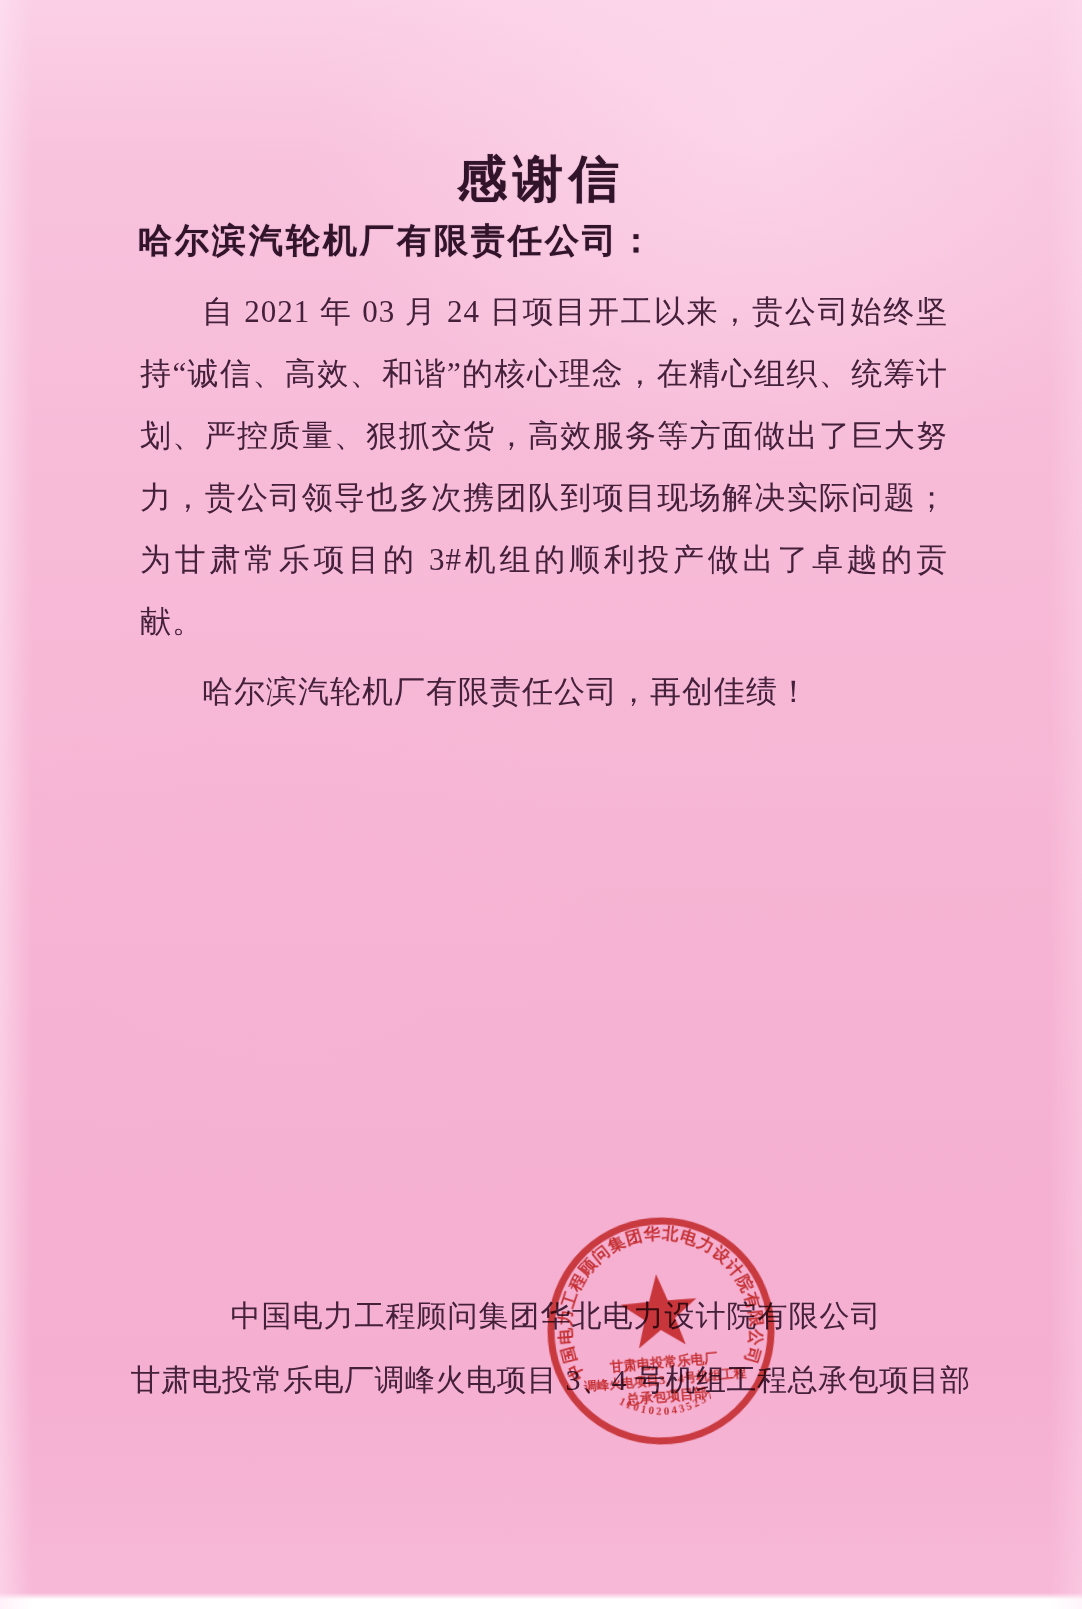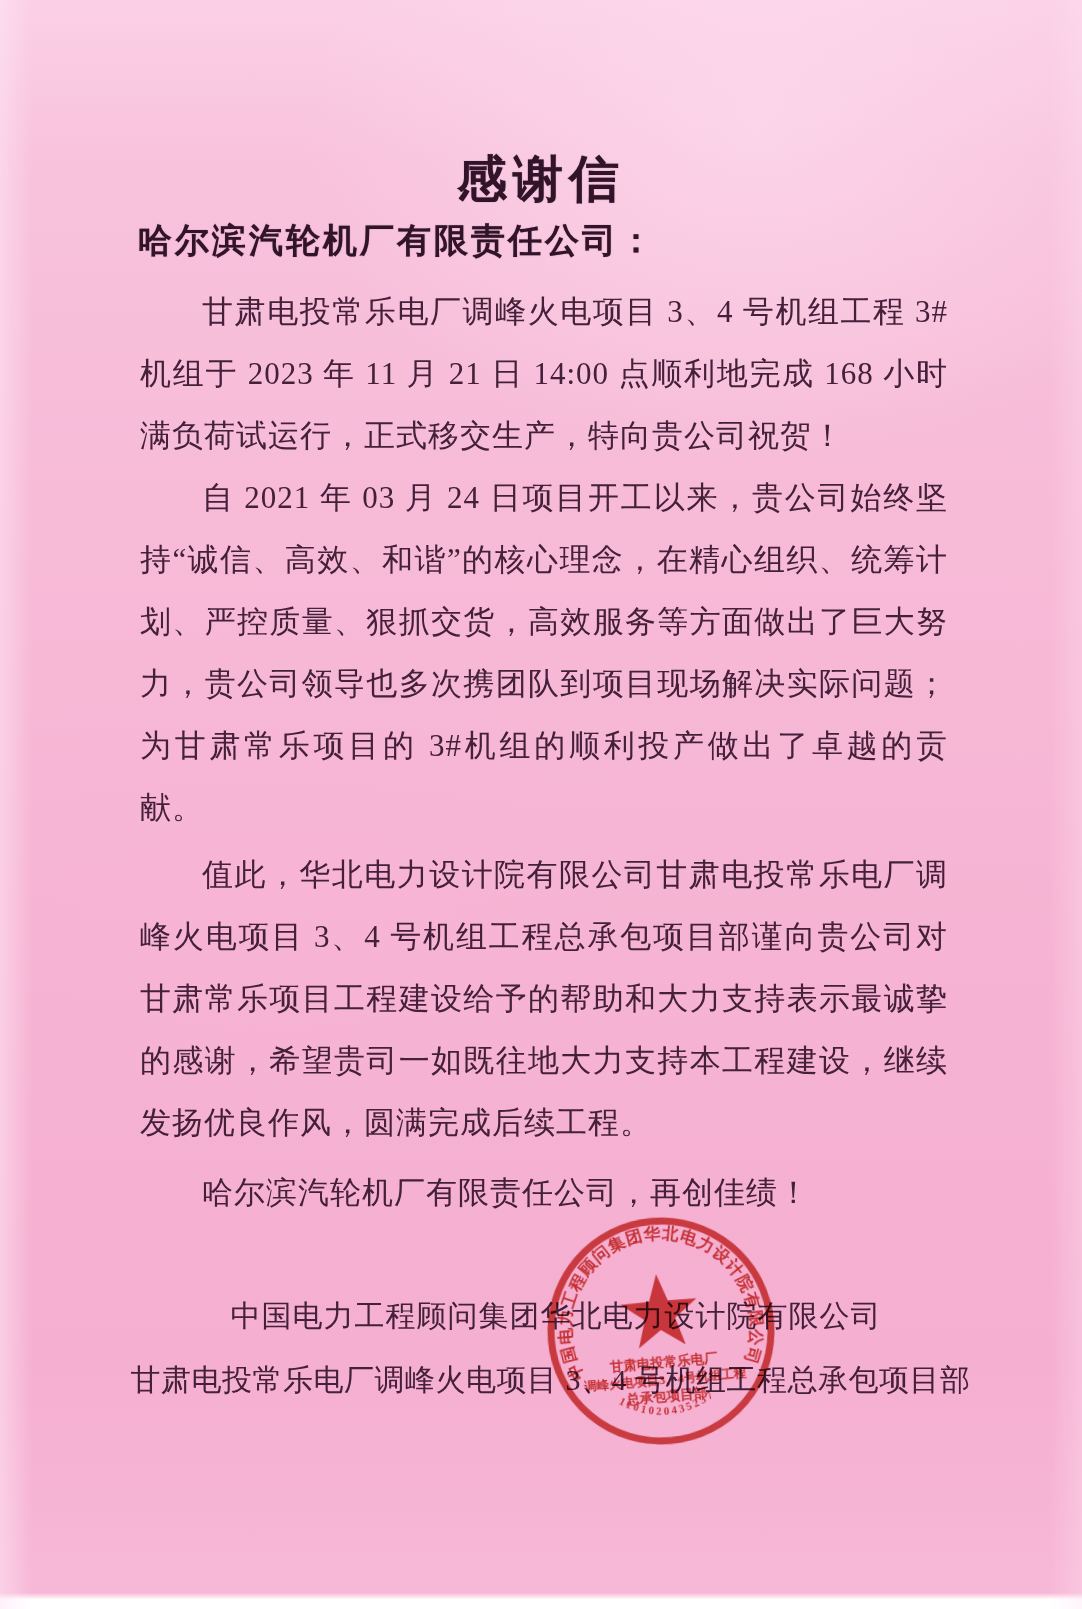--- a/index.html
+++ b/index.html
@@ -66,23 +66,21 @@
 </head>
 <body>
 
 <div class="page">
 
   <div class="title">感谢信</div>
 
   <div class="salutation">哈尔滨汽轮机厂有限责任公司：</div>
 
   <div class="body">
-    <p class="p1">甘肃电投常乐电厂调峰火电项目 3、4 号机组工程 3#机组于 2023 年 11 月 21 日 14:00 点顺利地完成 168 小时满负荷试运行，正式移交生产，特向贵公司祝贺！</p>
     <p class="p2">自 2021 年 03 月 24 日项目开工以来，贵公司始终坚持“诚信、高效、和谐”的核心理念，在精心组织、统筹计划、严控质量、狠抓交货，高效服务等方面做出了巨大努力，贵公司领导也多次携团队到项目现场解决实际问题；为甘肃常乐项目的 3#机组的顺利投产做出了卓越的贡献。</p>
-    <p class="p3">值此，华北电力设计院有限公司甘肃电投常乐电厂调峰火电项目 3、4 号机组工程总承包项目部谨向贵公司对甘肃常乐项目工程建设给予的帮助和大力支持表示最诚挚的感谢，希望贵司一如既往地大力支持本工程建设，继续发扬优良作风，圆满完成后续工程。</p>
     <p class="p4">哈尔滨汽轮机厂有限责任公司，再创佳绩！</p>
   </div>
 
   <div class="sig1">中国电力工程顾问集团华北电力设计院有限公司</div>
   <div class="sig2">甘肃电投常乐电厂调峰火电项目 3、4 号机组工程总承包项目部</div>
 
   <svg class="seal" viewBox="0 0 240 240" xmlns="http://www.w3.org/2000/svg">
     <defs>
       <path id="ringPath" d="M 38.5 156 A 90 90 0 1 1 201.5 156" fill="none"></path>
       <path id="serialPath" d="M 46 160.5 A 85 85 0 0 0 194 160.5" fill="none"></path>

